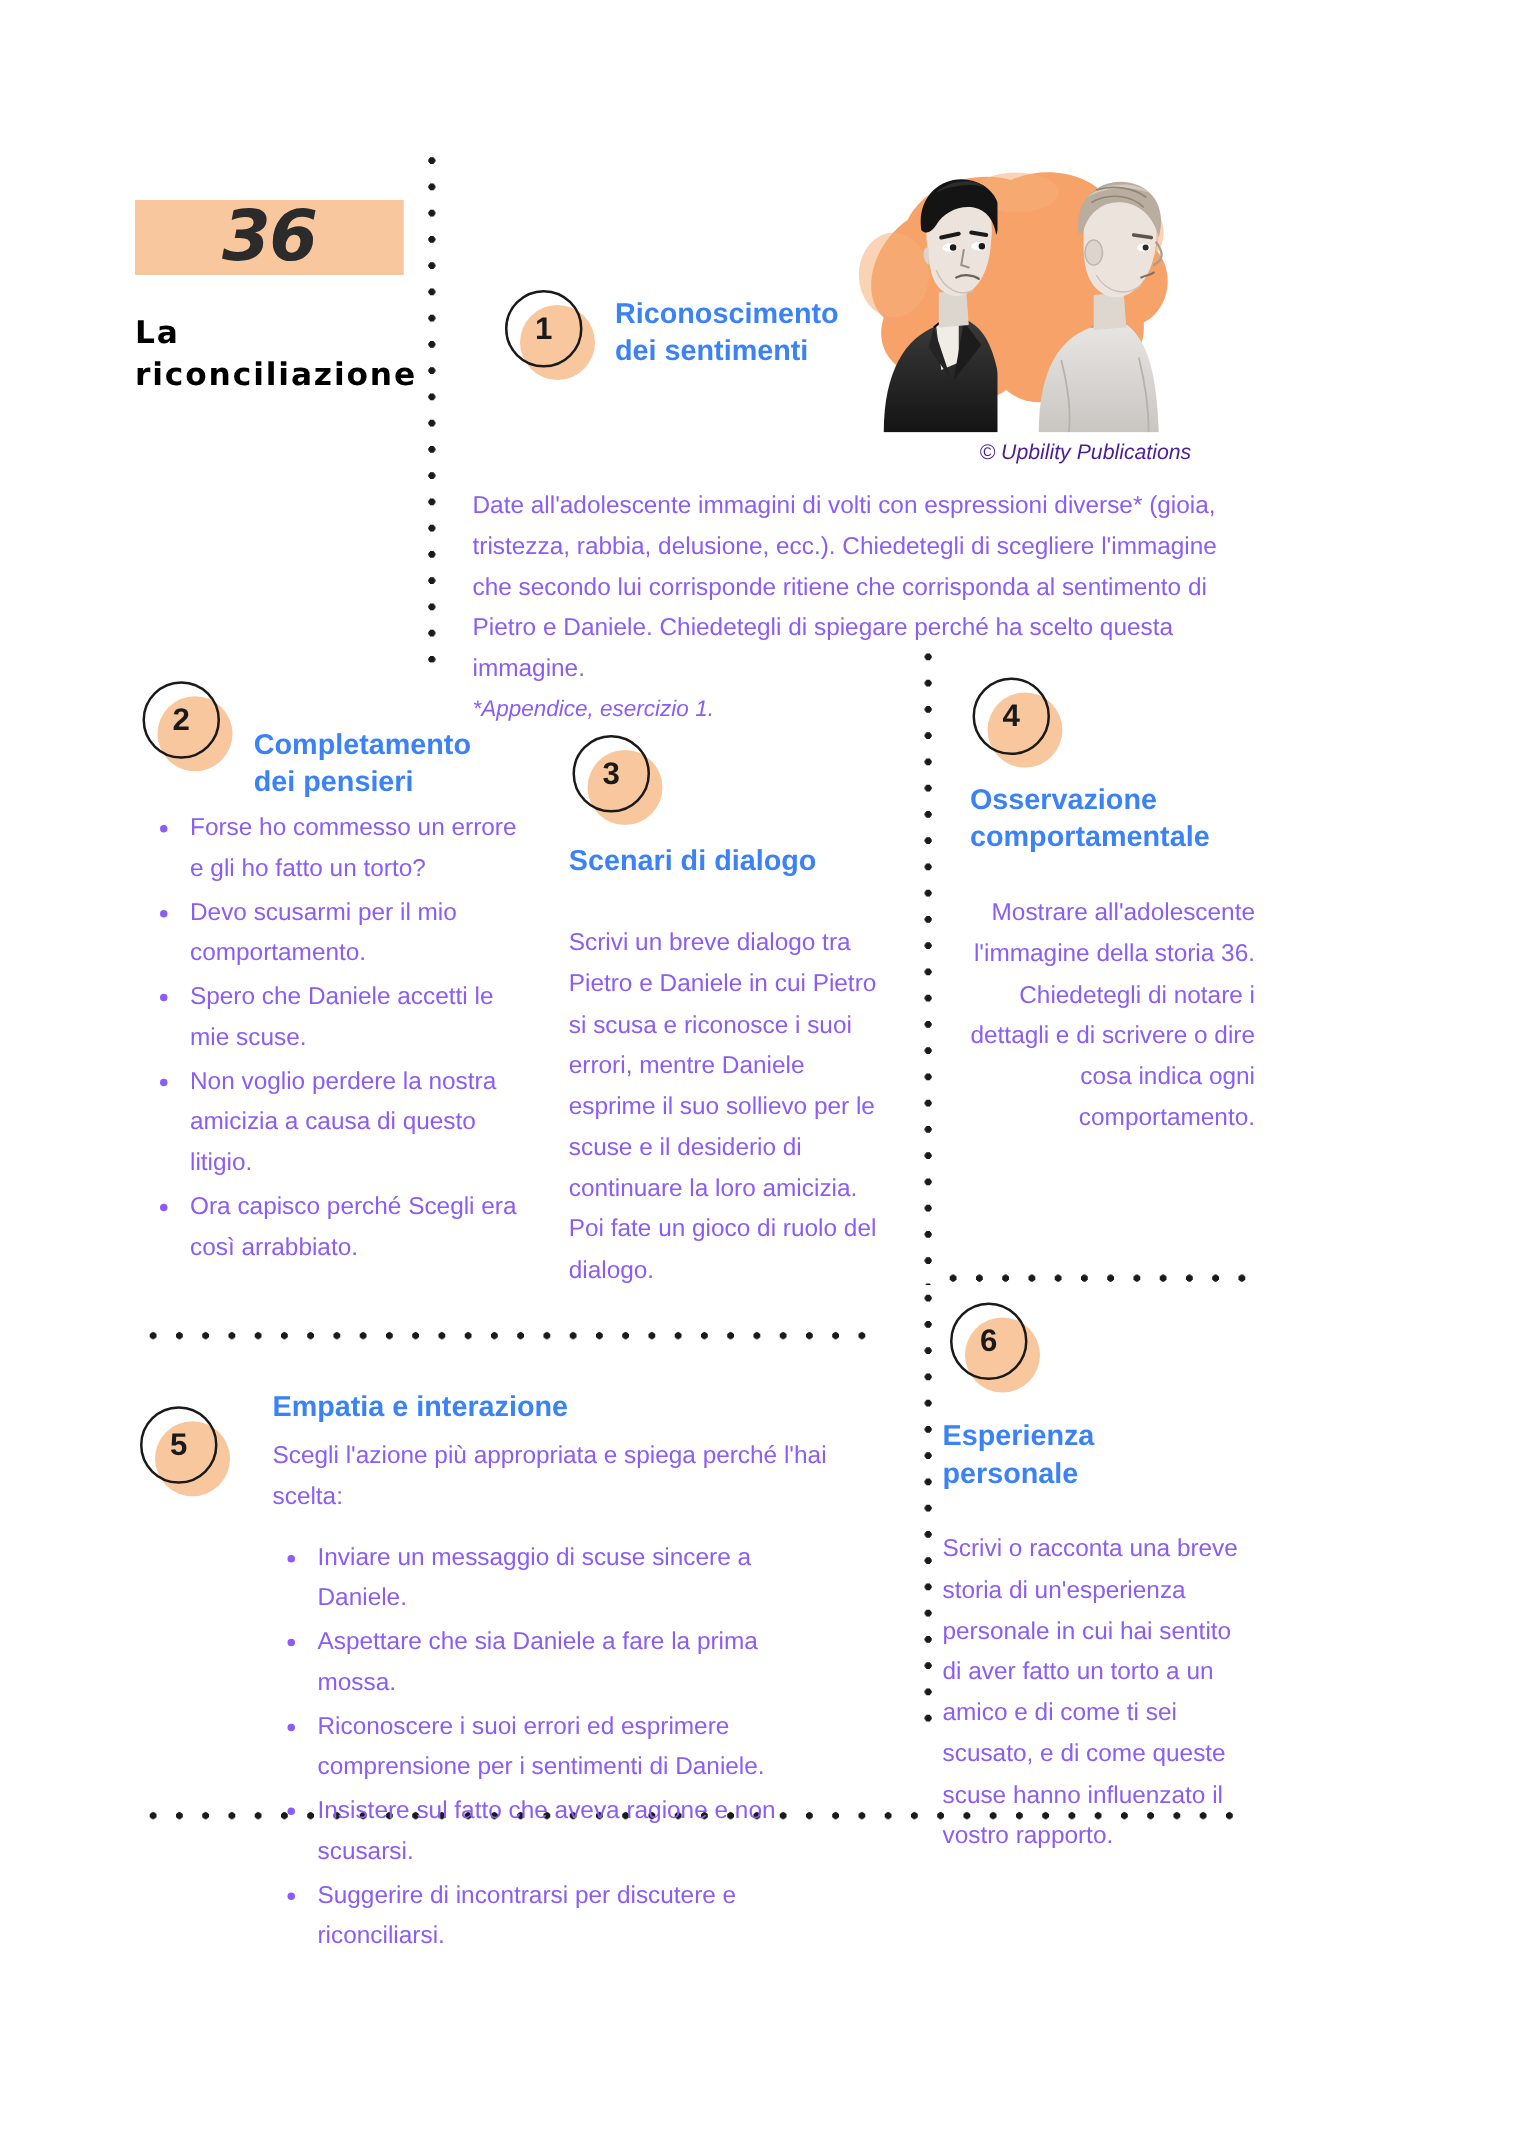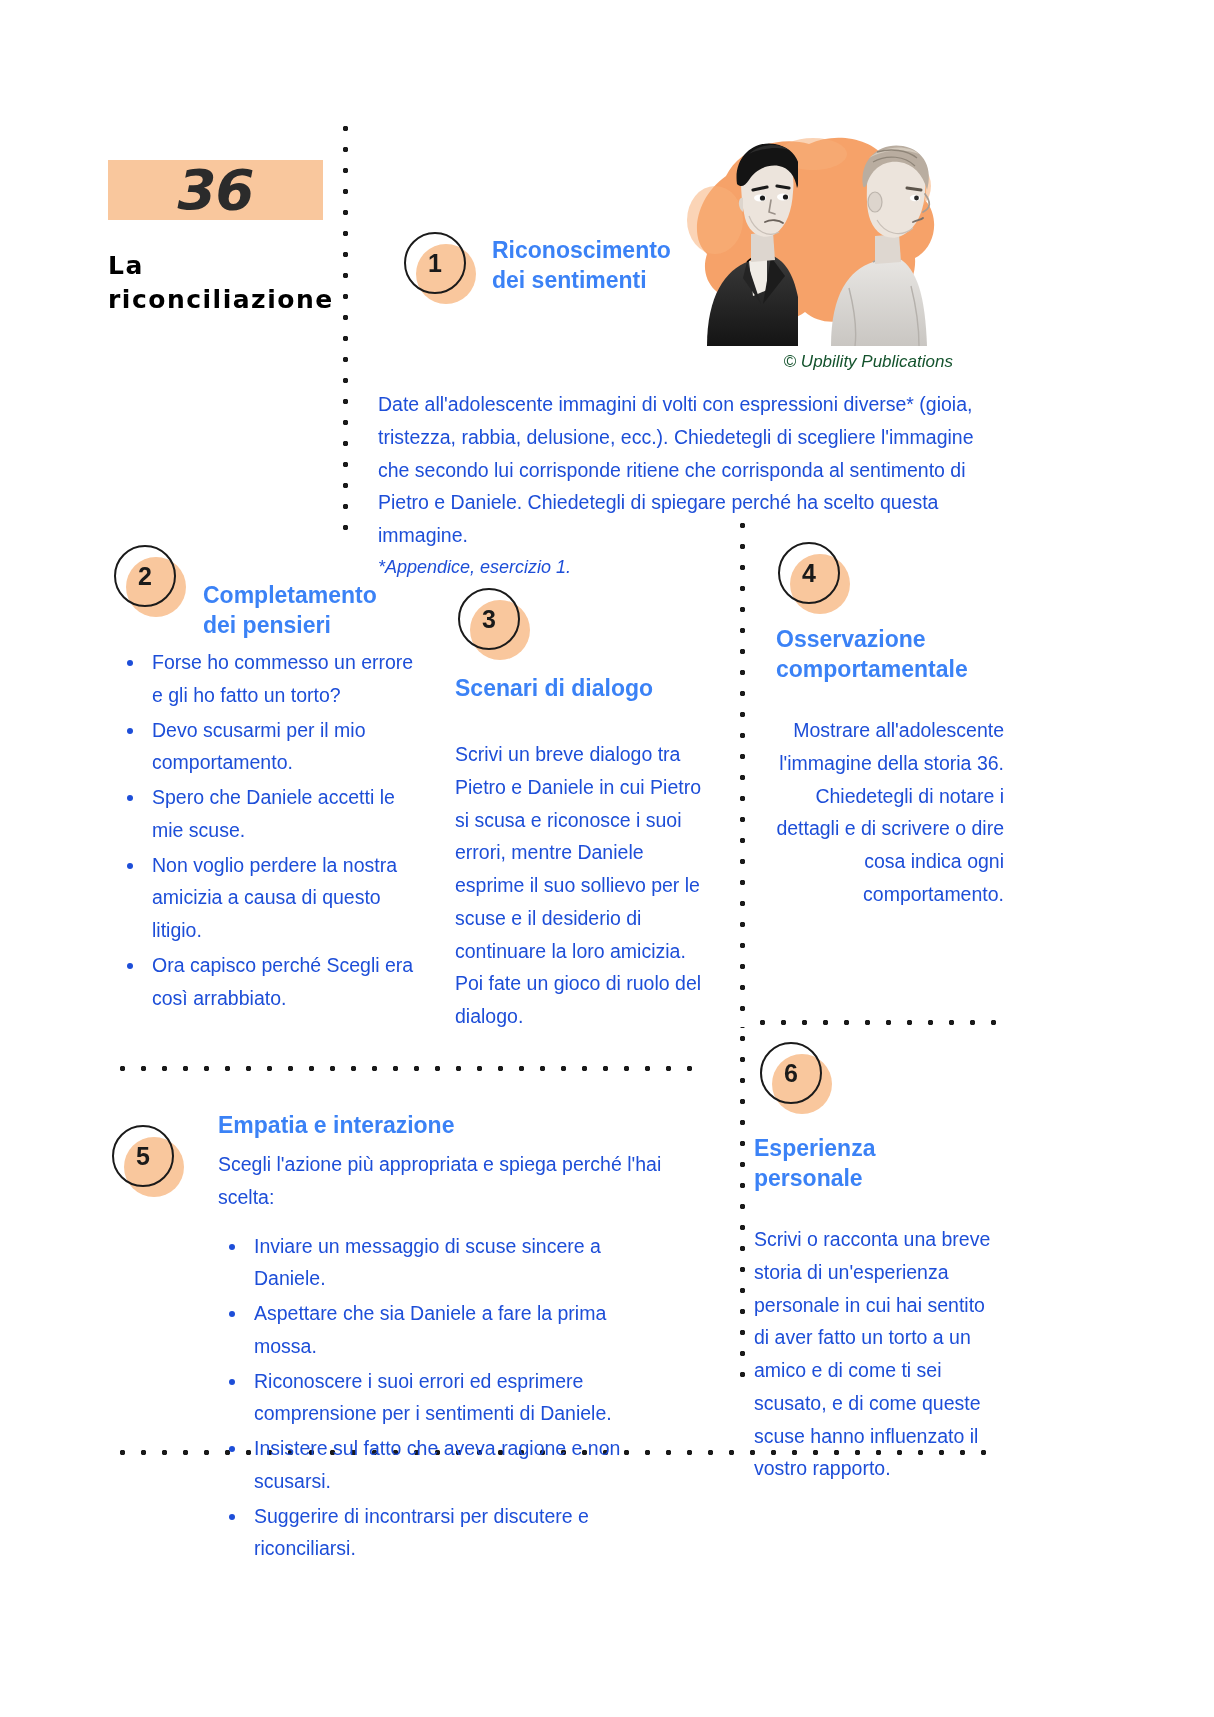--- a/index.html
+++ b/index.html
@@ -95,38 +95,38 @@
     position: absolute;
     font-size: 23px;
     font-weight: bold;
     color: #3b82f6;
     line-height: 1.32;
   }
   .sec-body {
     position: absolute;
     font-size: 19.5px;
     line-height: 1.68;
-    color: #1d4ed8;
+    color: #8b5cf6;
   }
   .sec-body p { margin: 0; }
   .sec-body ul { margin: 16px 0 0 0; padding-left: 30px; }
   .sec-body li { margin-bottom: 2px; padding-left: 6px; }
   .note { font-style: italic; font-size: 18px; }
 
   
   #illustration { left: 663px; top: 128px; width: 290px; height: 218px; }
   #illustration svg { display: block; }
   .copyright {
     position: absolute;
     left: 663px; top: 352px;
     width: 290px;
     text-align: right;
     font-style: italic;
     font-size: 17px;
-    color: #14532d;
+    color: #4c1d95;
   }
 </style>
 </head>
 <body>
 
 <div class="page">
 
   <div id="title-block" class="abs">
     <div class="title-hl">
       <span class="title-num">36</span>

